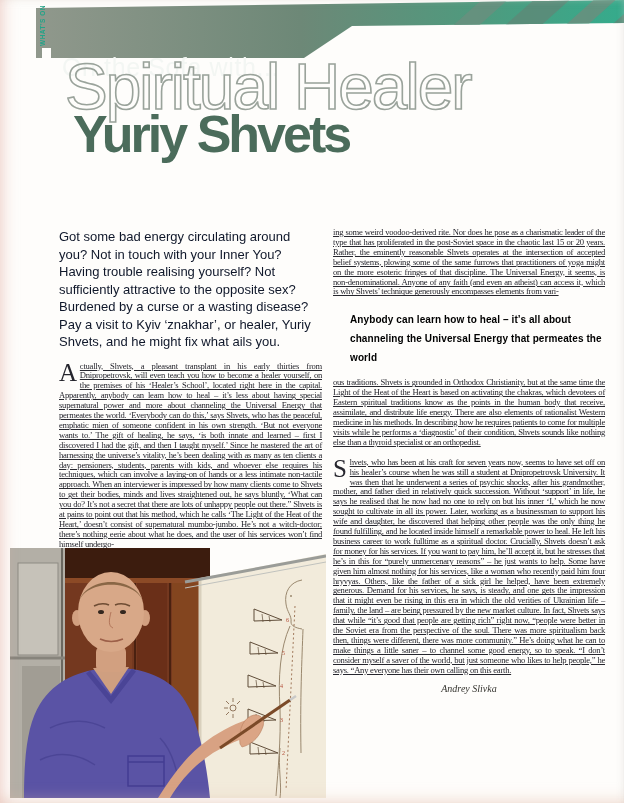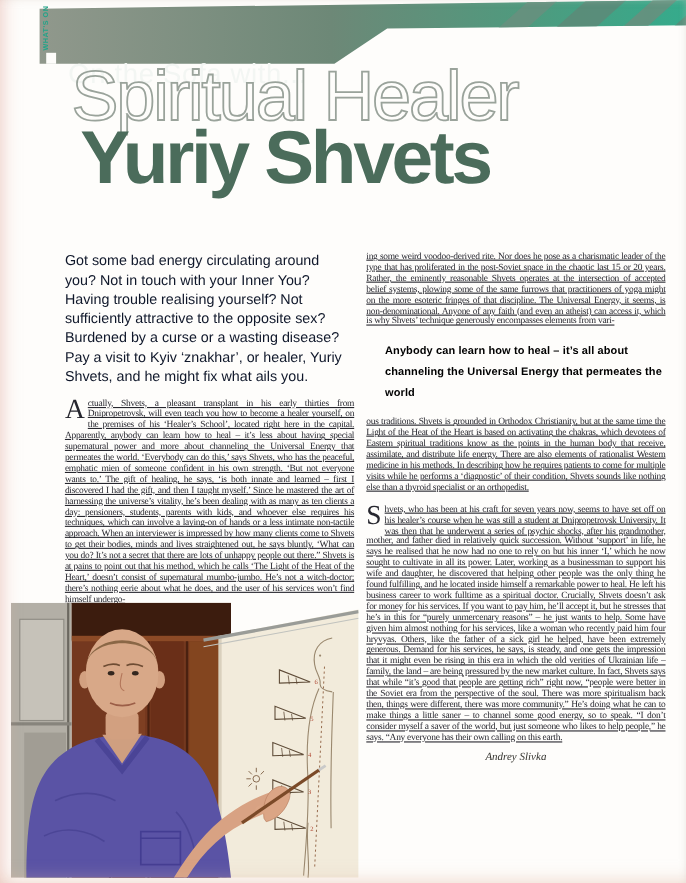--- a/index.html
+++ b/index.html
@@ -18,21 +18,21 @@
   .notch{position:absolute;left:42px;top:48px;width:9px;height:10px;background:#fefdfb;z-index:2;}
   .banner-title{position:absolute;left:62px;top:19px;z-index:3;
         font-size:25px;color:#f3f6f3;letter-spacing:.6px;font-weight:normal;margin-top:34px;}
   
   .title1{position:absolute;left:65px;top:50px;z-index:4;white-space:nowrap;
         font-size:64px;letter-spacing:-2px;color:#9aa39b;font-weight:normal;}
   @supports (-webkit-text-stroke:1px black){
     .title1{color:rgba(255,255,255,0);-webkit-text-stroke:1.6px #9aa39b;}
   }
   .title2{position:absolute;left:73px;top:104px;z-index:4;white-space:nowrap;
-        font-size:68px;font-weight:bold;letter-spacing:-3px;color:#4b6c5b;}
+        font-size:52px;font-weight:bold;letter-spacing:-3px;color:#4b6c5b;}
   
   .col-left{position:absolute;left:59px;top:228px;width:263px;z-index:5;}
   .col-right{position:absolute;left:333px;top:228px;width:272px;z-index:5;}
   .standfirst{font-size:13px;line-height:17.5px;color:#0f172a;}
   .body{font-family:"Liberation Serif",serif;font-size:8.6px;line-height:9.9px;
         letter-spacing:-.25px;text-align:justify;color:#26262e;margin:0;text-decoration:underline;}
   .body-left{margin-top:11px;}
   .dropcap{float:left;font-family:"Liberation Serif",serif;font-size:25px;line-height:19px;
         padding:1px 3px 0 0;color:#26262e;}
   .pullquote{margin:13px 0 11px 17px;font-weight:bold;font-size:10px;line-height:19px;

